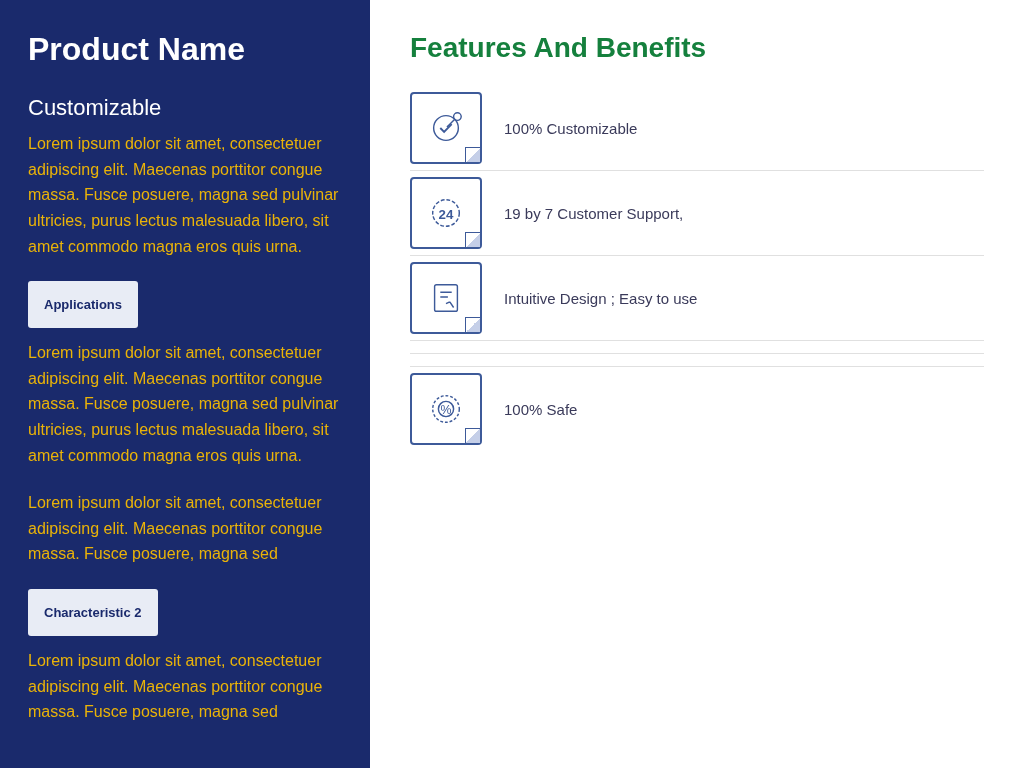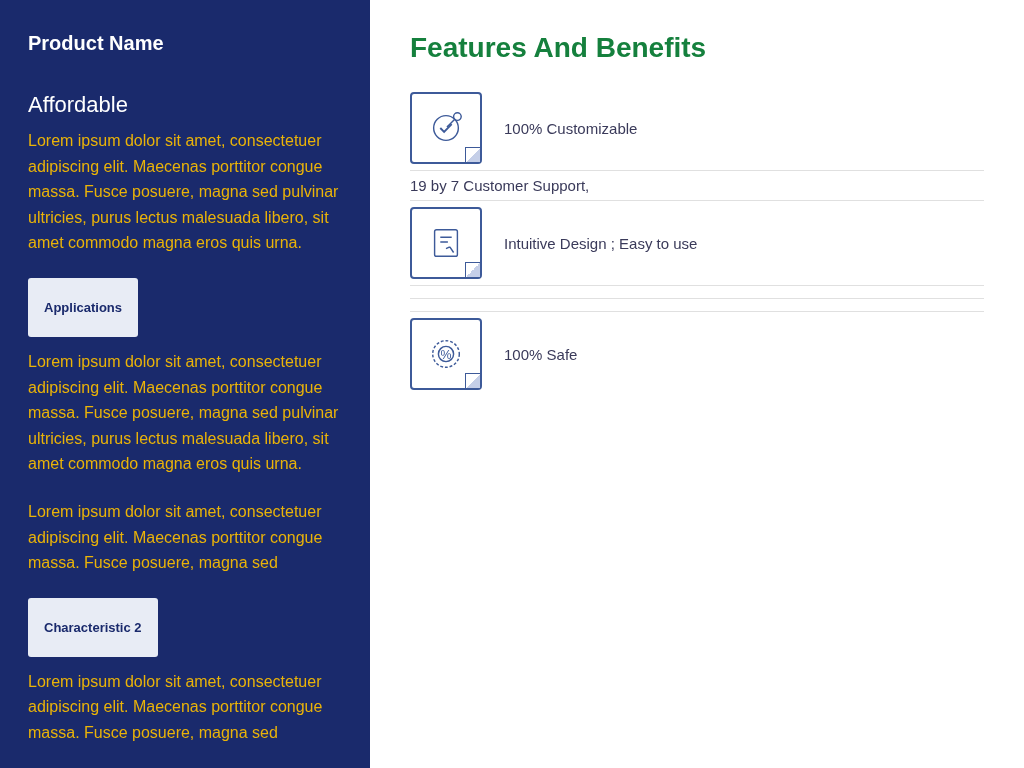--- a/index.html
+++ b/index.html
@@ -16,24 +16,24 @@
       background-color: #1a2a6c;
       width: 370px;
       min-width: 370px;
       height: 768px;
       padding: 32px 28px;
       color: #fff;
       overflow: hidden;
     }
 
     .product-title {
-      font-size: 20px;
+      font-size: 32px;
       font-weight: 800;
       color: #fff;
-      margin-bottom: 38px;
+      margin-bottom: 28px;
       line-height: 1.1;
     }
 
     .section-title {
       font-size: 22px;
       font-weight: 400;
       color: #fff;
       margin-bottom: 10px;
     }
 
@@ -43,21 +43,21 @@
       line-height: 1.6;
       margin-bottom: 22px;
     }
 
     .badge {
       display: inline-block;
       background-color: #e8ecf5;
       color: #1a2a6c;
       font-weight: 700;
       font-size: 13px;
-      padding: 22px 16px;
+      padding: 16px 16px;
       border-radius: 3px;
       margin-bottom: 12px;
     }
 
     .char-section {
       margin-bottom: 16px;
     }
 
     
     .right-panel {
@@ -130,21 +130,21 @@
       border-top: 1px solid #e0e0e0;
       margin: 6px 0;
     }
   </style>
 </head>
 <body>
 
 <div class="left-panel">
   <h1 class="product-title">Product Name</h1>
 
-  <h2 class="section-title">Affordable</h2>
+  <h2 class="section-title">Customizable</h2>
   <p class="description-text">Lorem ipsum dolor sit amet, consectetuer adipiscing elit. Maecenas porttitor congue massa. Fusce posuere, magna sed pulvinar ultricies, purus lectus malesuada libero, sit amet commodo magna eros quis urna.</p>
 
   <div class="char-section">
     <div class="badge">Applications</div>
     <p class="description-text">Lorem ipsum dolor sit amet, consectetuer adipiscing elit. Maecenas porttitor congue massa. Fusce posuere, magna sed pulvinar ultricies, purus lectus malesuada libero, sit amet commodo magna eros quis urna.</p>
   </div>
 
   <div class="char-section">
     <p class="description-text">Lorem ipsum dolor sit amet, consectetuer adipiscing elit. Maecenas porttitor congue massa. Fusce posuere, magna sed</p>
   </div>
@@ -166,20 +166,26 @@
             <circle cx="20" cy="20" r="13" stroke-width="1.5"></circle>
             <path d="M14 20 l4 4 l8-8" stroke-width="2"></path>
             <circle cx="32" cy="8" r="4"></circle>
             <path d="M29 11 l-8 8"></path>
           </svg>
         </div>
         <span class="feature-label">100% Customizable</span>
       </div>
       <hr class="divider">
       <div class="feature-item">
+        <div class="feature-icon-wrap">
+          <svg viewBox="0 0 40 40">
+            <circle cx="20" cy="20" r="14" stroke-dasharray="4 2"></circle>
+            <text x="20" y="26" text-anchor="middle" font-size="14" fill="#3d5a99" stroke="none" font-weight="bold">24</text>
+          </svg>
+        </div>
         <span class="feature-label">19 by 7 Customer Support,</span>
       </div>
       <hr class="divider">
       <div class="feature-item">
         <div class="feature-icon-wrap">
           <svg viewBox="0 0 40 40">
             <rect x="8" y="6" width="24" height="28" rx="2" stroke-width="1.5"></rect>
             <path d="M14 14 h12 M14 19 h8 M24 24 l4 6 M24 24 l-4 2" stroke-width="1.5"></path>
           </svg>
         </div>

